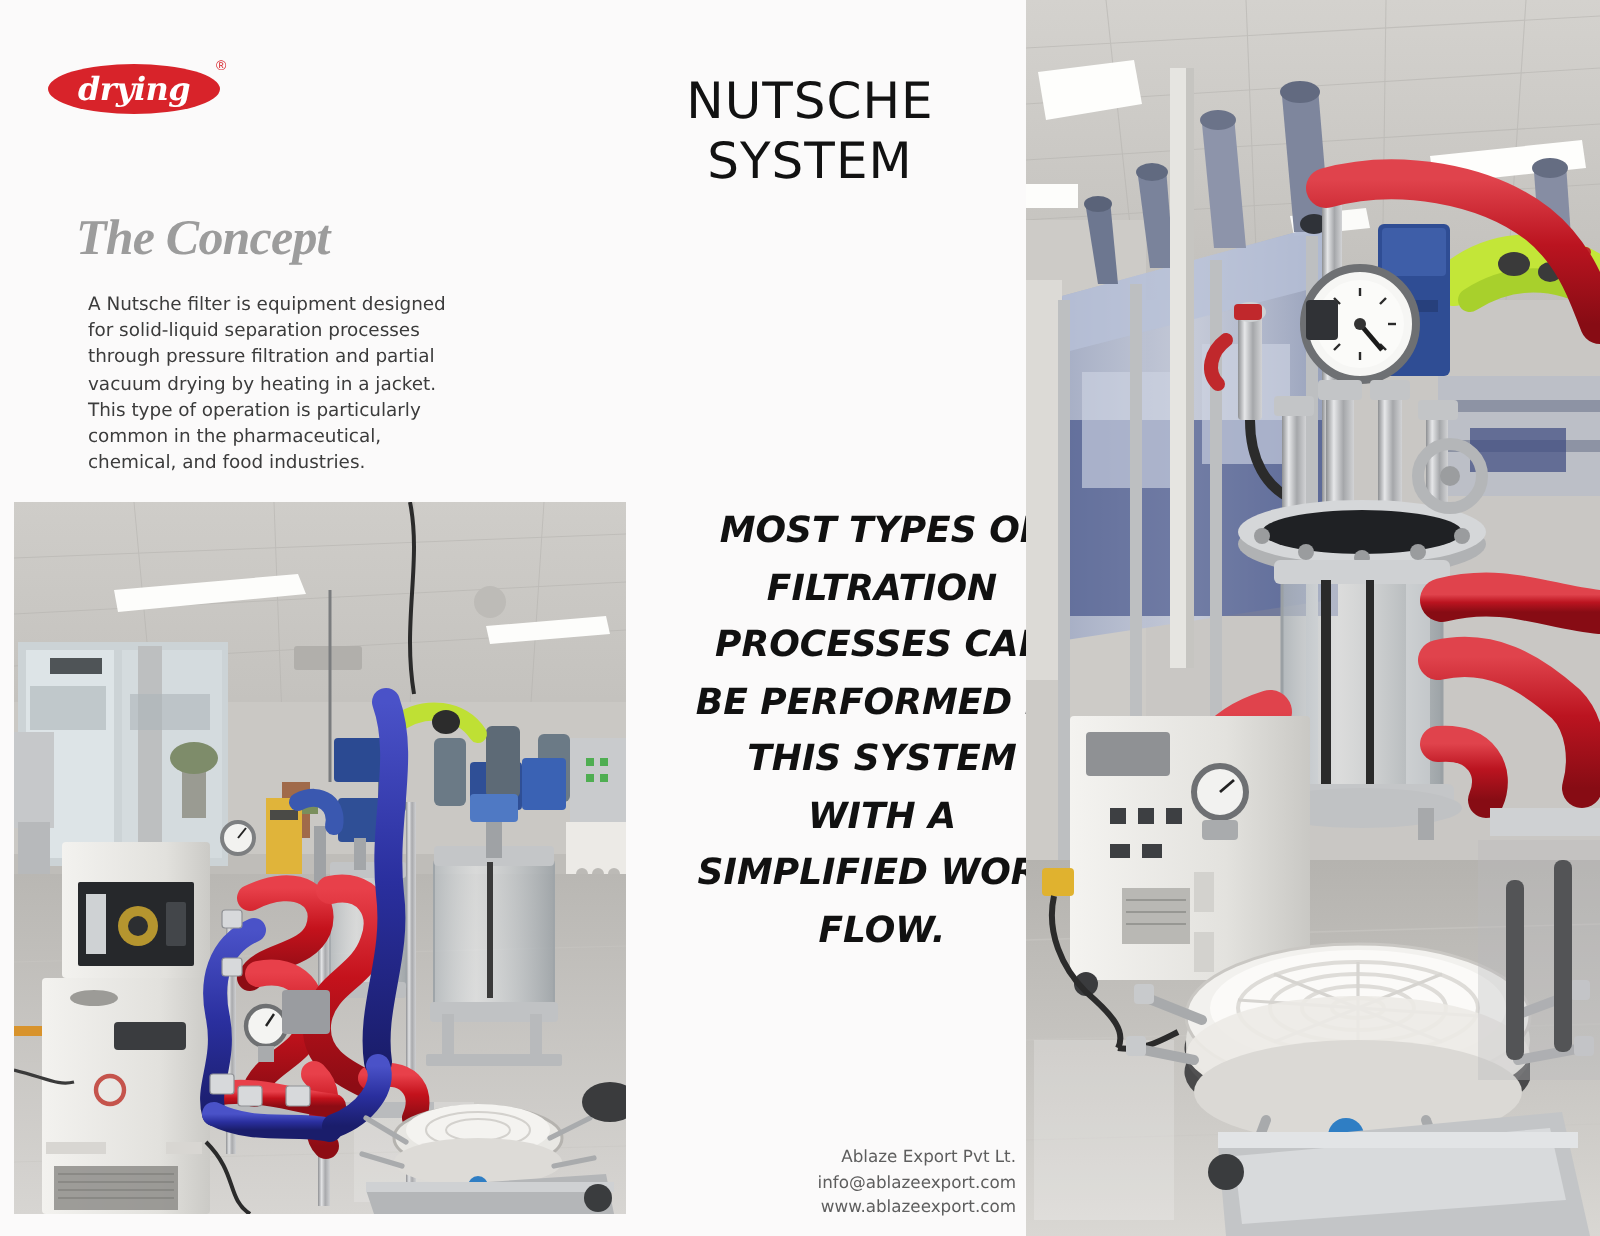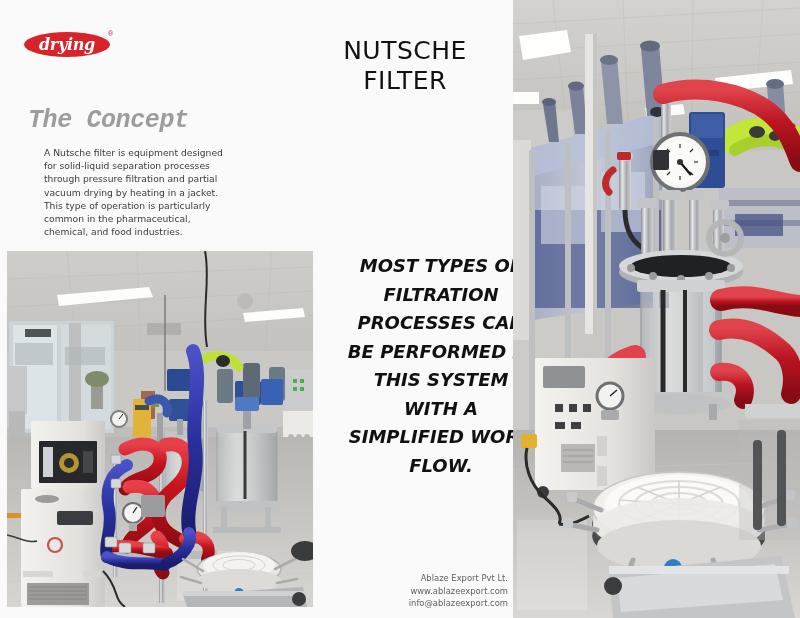--- a/index.html
+++ b/index.html
@@ -58,23 +58,23 @@
     top: 0px;
     color: #d8232a;
     font-family: "Liberation Sans", sans-serif;
     font-size: 7px;
     line-height: 7px;
   }
 
   
   .concept-heading {
     position: absolute;
-    left: 28px;
+    left: 38px;
     top: 106px;
-    font-family: Liberation Mono, monospace;
+    font-family: Liberation Serif, serif;
     font-weight: bold;
     font-style: italic;
     font-size: 25px;
     letter-spacing: -0.4px;
     color: #9c9c9c;
     white-space: nowrap;
   }
   .concept-body {
     position: absolute;
     left: 44px;
@@ -158,32 +158,32 @@
 <div class="page">
 
   <div class="logo">
     <div class="logo-ellipse"></div>
     <div class="logo-wordmark">drying</div>
     <div class="logo-reg">®</div>
   </div>
 
   <div class="title">
     <div>NUTSCHE</div>
-    <div>FILTER</div>
+    <div>SYSTEM</div>
   </div>
 
   <div class="concept-heading">The Concept</div>
   <div class="concept-body">A Nutsche filter is equipment designed for solid-liquid separation processes through pressure filtration and partial vacuum drying by heating in a jacket. This type of operation is particularly common in the pharmaceutical, chemical, and food industries.</div>
 
   <div class="statement">MOST TYPES OF FILTRATION PROCESSES CAN BE PERFORMED IN THIS SYSTEM WITH A SIMPLIFIED WORK FLOW.</div>
 
   <div class="footer">
     <div>Ablaze Export Pvt Lt.</div>
+    <div>info@ablazeexport.com</div>
     <div>www.ablazeexport.com</div>
-    <div>info@ablazeexport.com</div>
   </div>
 
   <div class="photo photo-left">
     <svg viewBox="0 0 306 356" preserveAspectRatio="none">
       <defs>
         <linearGradient id="lfloor" x1="0" y1="0" x2="0" y2="1">
           <stop offset="0" stop-color="#b9b7b3"></stop>
           <stop offset="1" stop-color="#d7d5d2"></stop>
         </linearGradient>
         <linearGradient id="lceil" x1="0" y1="0" x2="0" y2="1">

